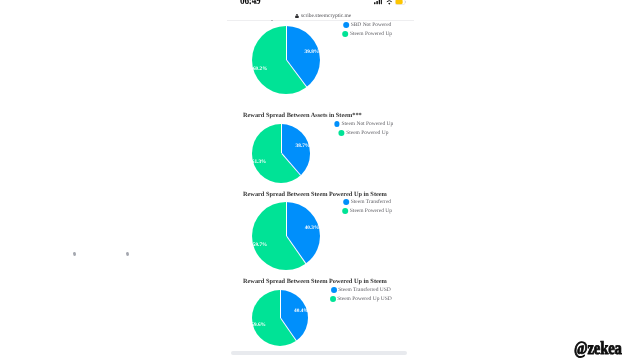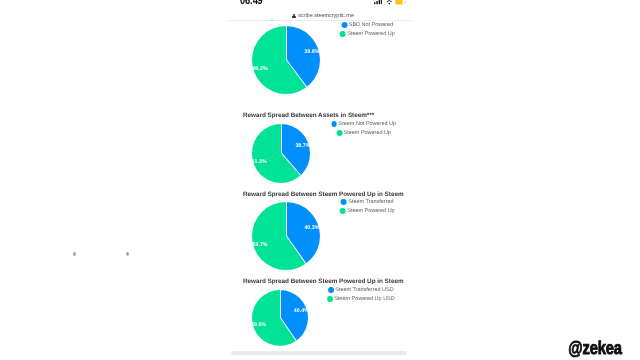--- a/index.html
+++ b/index.html
@@ -1,19 +1,19 @@
 <!DOCTYPE html>
 <html><head>
 <meta charset="utf-8">
 <style>
   html,body{margin:0;padding:0;}
   body{width:640px;height:360px;background:#ffffff;overflow:hidden;
        font-family:"Liberation Sans",sans-serif;
        -webkit-font-smoothing:antialiased;text-rendering:geometricPrecision;}
-  #stage{position:relative;width:640px;height:360px;background:#fff;}
+  #stage{position:relative;width:640px;height:360px;background:#fff;font-family:Liberation Serif, serif;}
 
   
   .phone{position:absolute;left:227px;top:0;width:186.4px;height:360px;background:#fff;}
 
   .clock{position:absolute;left:12.5px;top:-5.8px;font-weight:bold;font-size:11.6px;
          letter-spacing:-0.3px;color:#0b0b0c;transform:scaleX(0.80);transform-origin:left top;}
   .sysicons{position:absolute;left:146.9px;top:-2.3px;display:flex;align-items:flex-end;gap:3.1px;}
 
   .urlbar{position:absolute;left:3px;top:10.4px;width:186.4px;height:7px;text-align:center;
           line-height:7px;}

